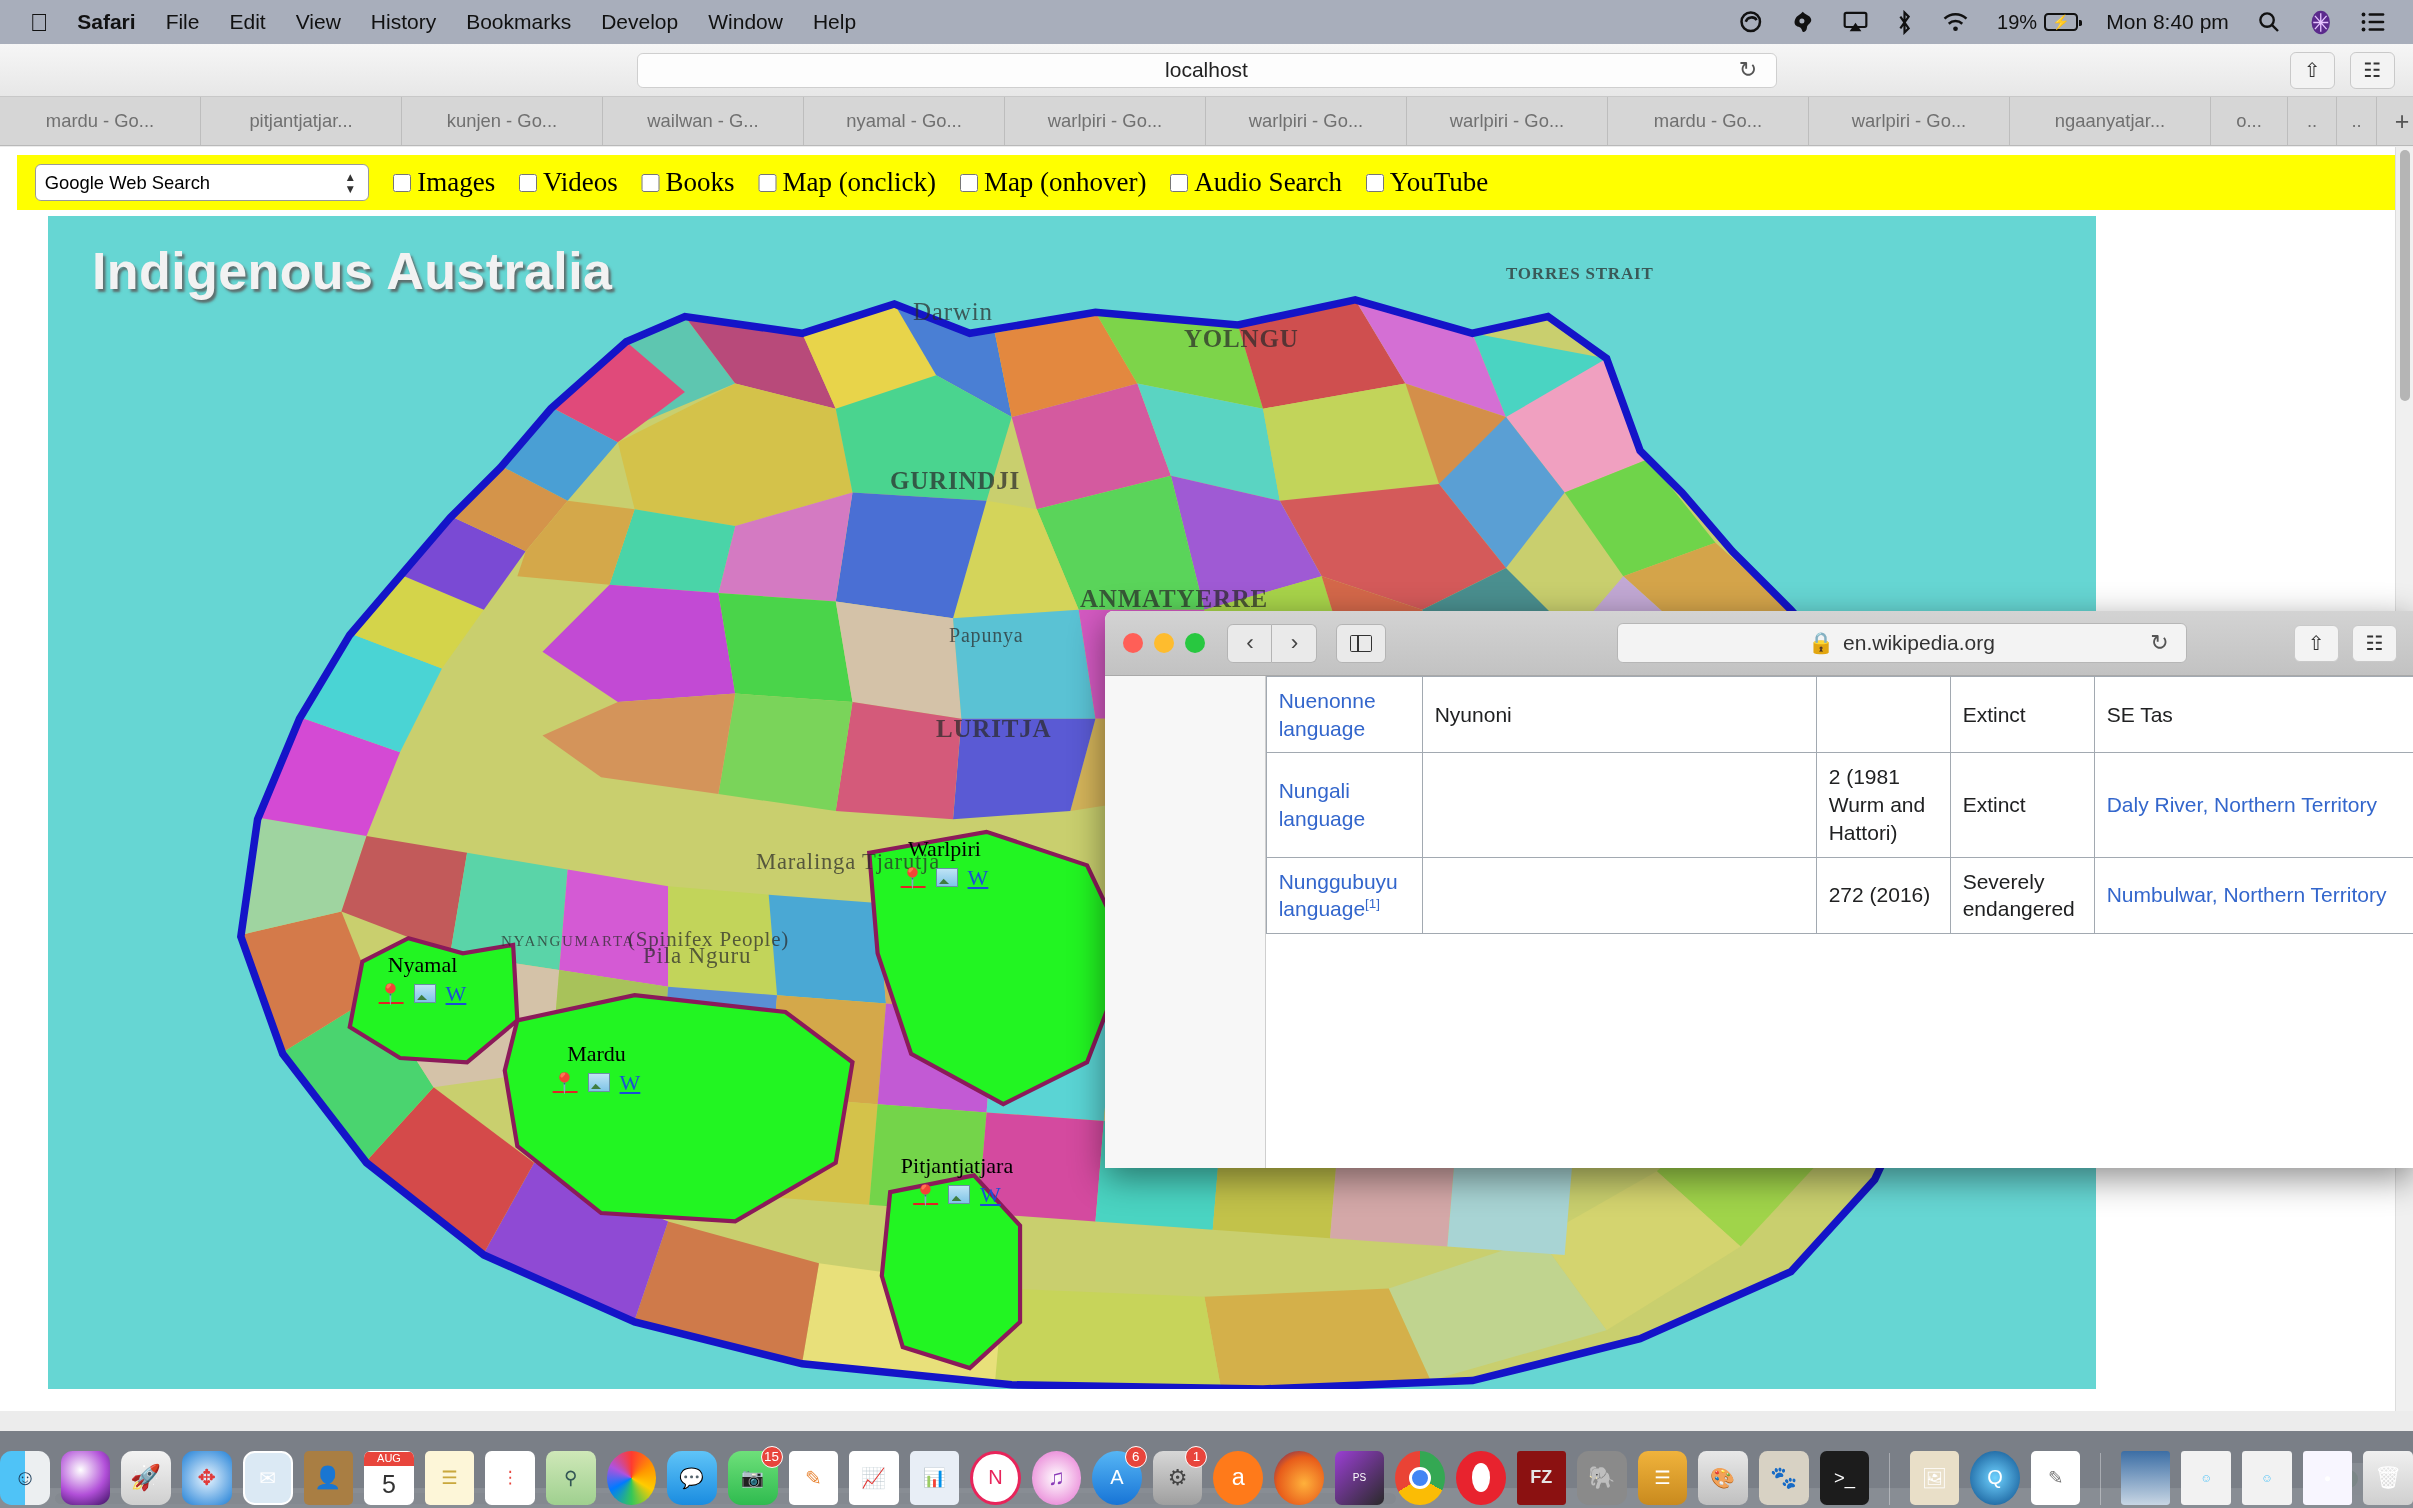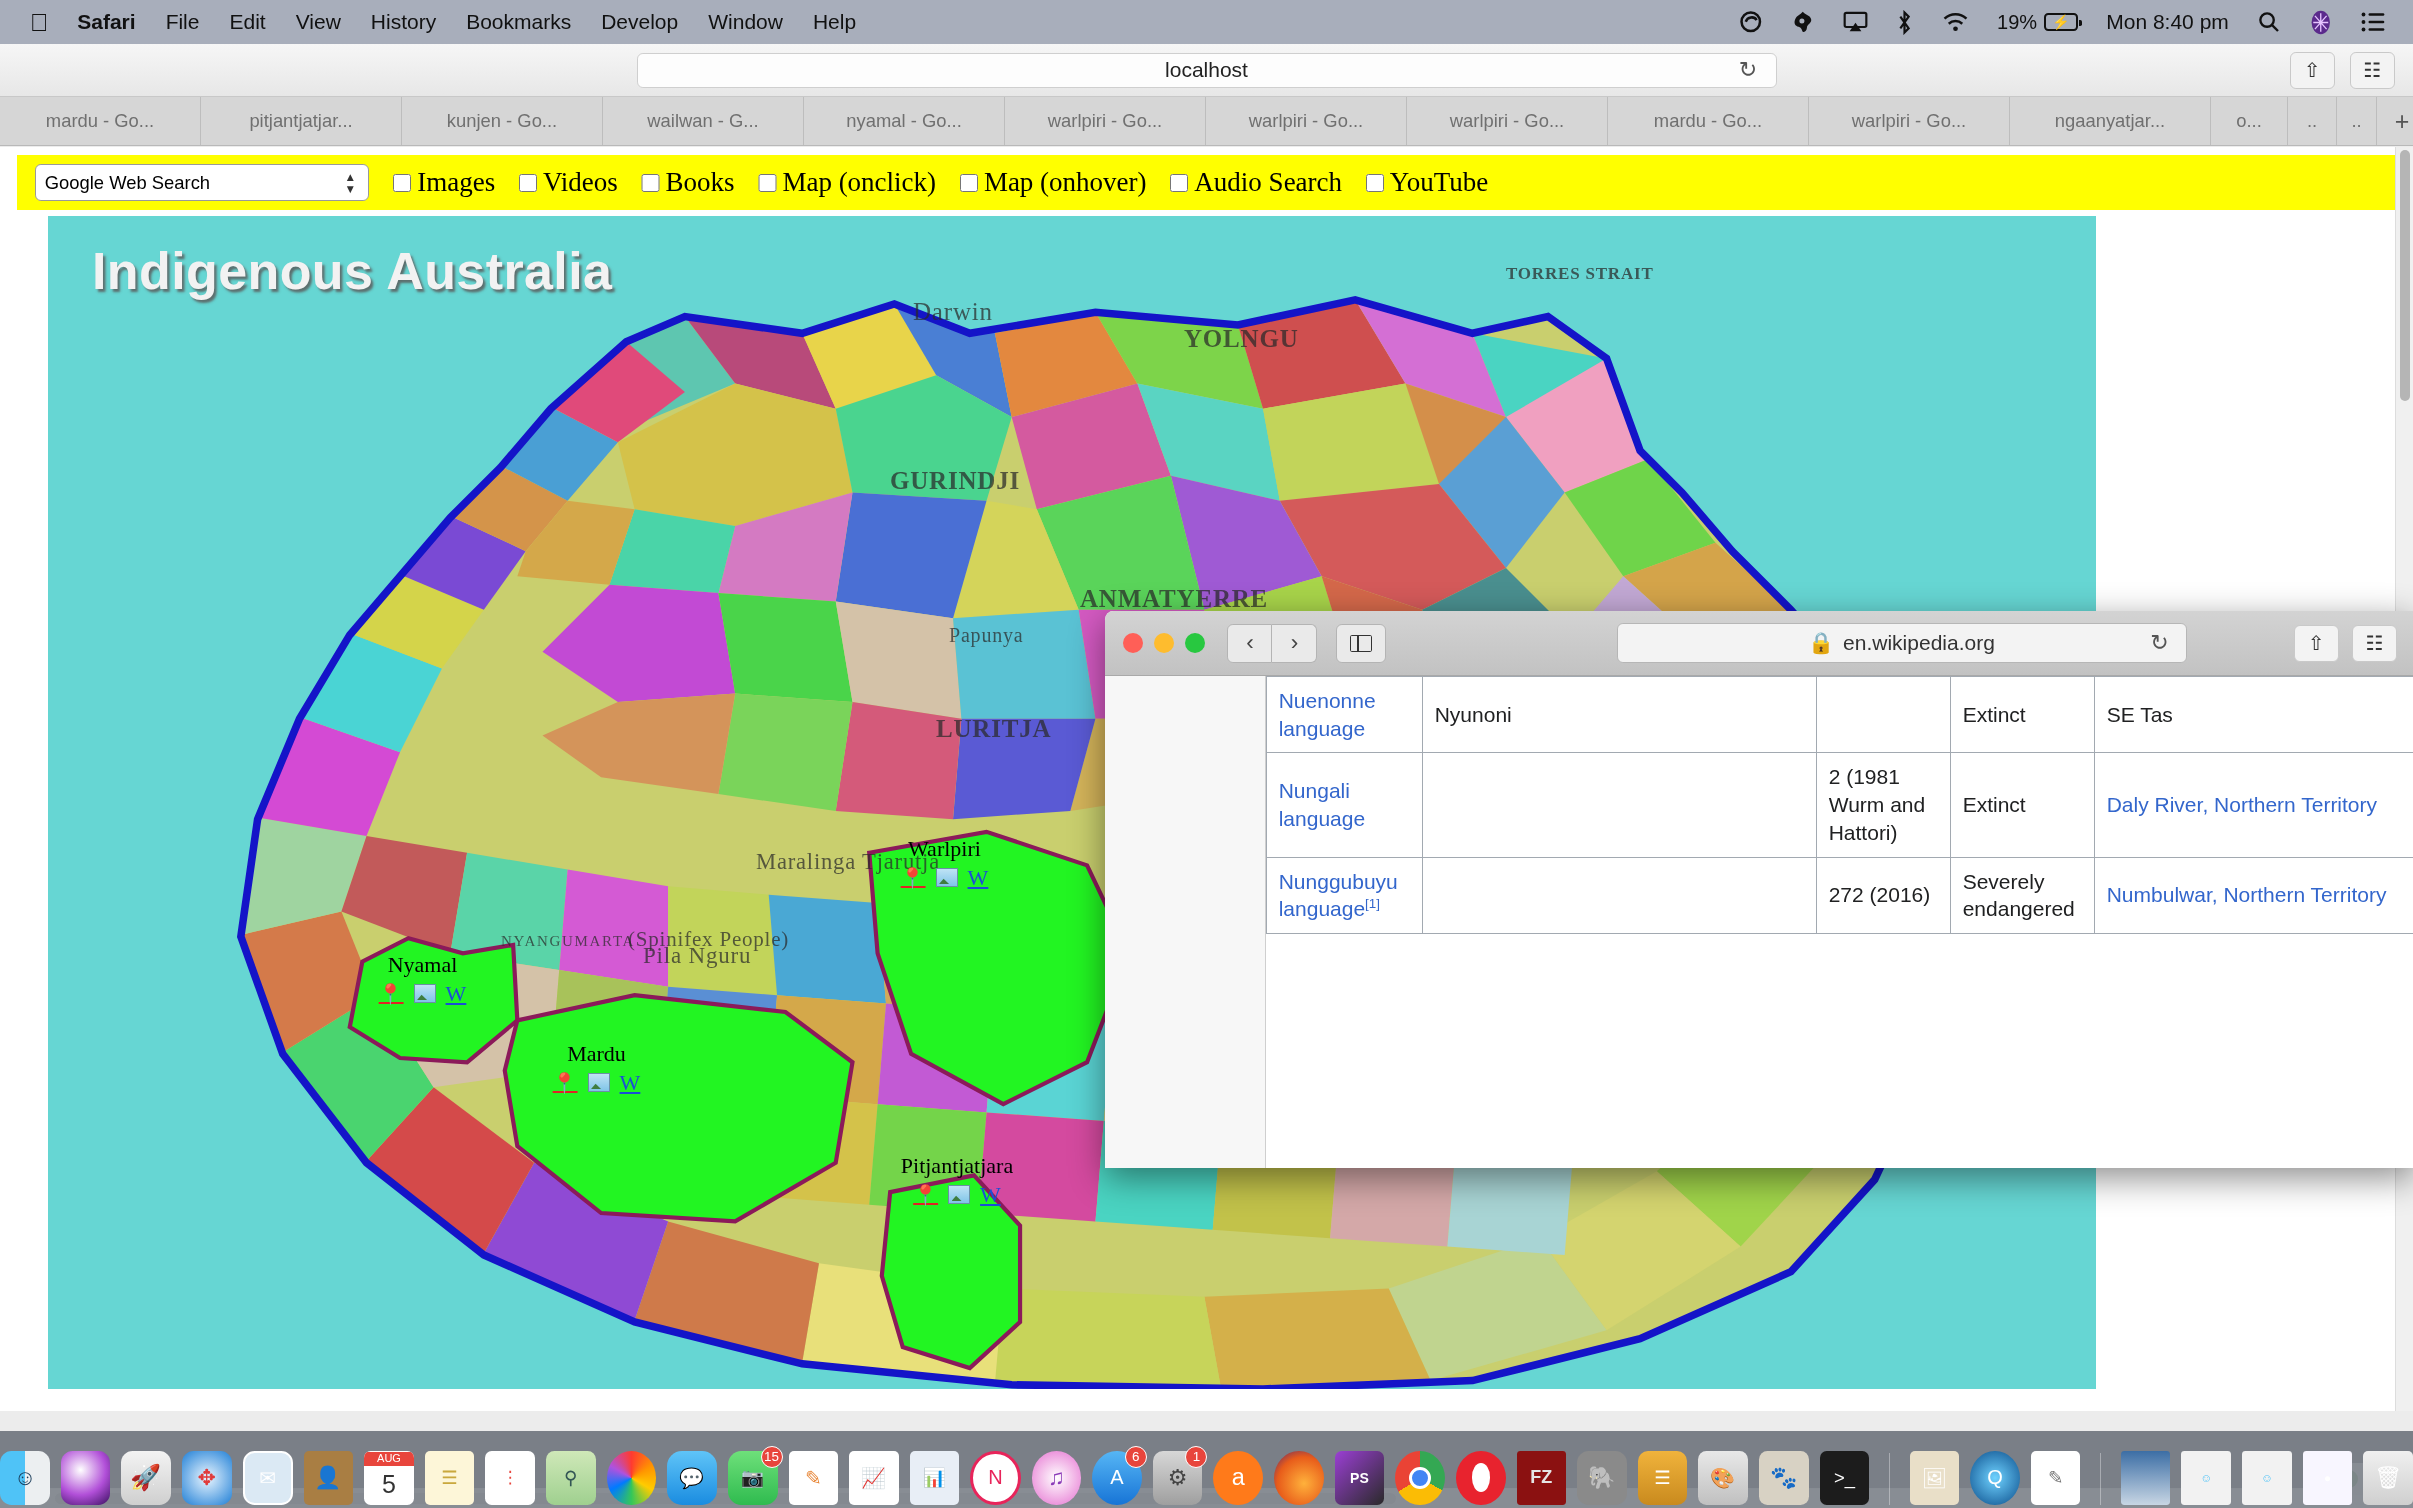--- a/index.html
+++ b/index.html
@@ -649,21 +649,21 @@
     </div>
   <div class="dock-icon" style="background:linear-gradient(#d7d7d7,#9f9f9f);border-radius:10px">
       <span style="color:#444;font-size:22px">⚙</span>
       <span class="badge">1</span>
     </div>
   <div class="dock-icon" style="background:#ff7a1a;border-radius:50%">
       <span style="font-size:23.5px;color:#fff">a</span>
     </div>
   <div class="dock-icon" style="background:radial-gradient(circle at 60% 60%,#ffb13b,#e85c1a 60%,#4a2178);border-radius:50%"></div>
   <div class="dock-icon" style="background:linear-gradient(135deg,#9b3fd4,#2a2a2a);border-radius:6.7px">
-      <span style="font-size:14px;font-weight:bold">PS</span>
+      <span style="font-size:10px;font-weight:normal">PS</span>
     </div>
   <div class="dock-icon" style="background:conic-gradient(#34a853 0 33%,#fbbc05 0 66%,#ea4335 0 100%);border-radius:50%">
       <span style="width:22px;height:22px;border-radius:50%;background:#4285f4;border:3.4px solid #fff;display:block"></span>
     </div>
   <div class="dock-icon" style="background:#e8232e;border-radius:50%">
       <span style="width:18.4px;height:28.5px;border-radius:50%;background:#fff;display:block"></span>
     </div>
   <div class="dock-icon" style="background:#8b1111;border-radius:3.4px">
       <span style="font-size:18px;font-weight:bold;color:#e5e5e5">FZ</span>
     </div>

